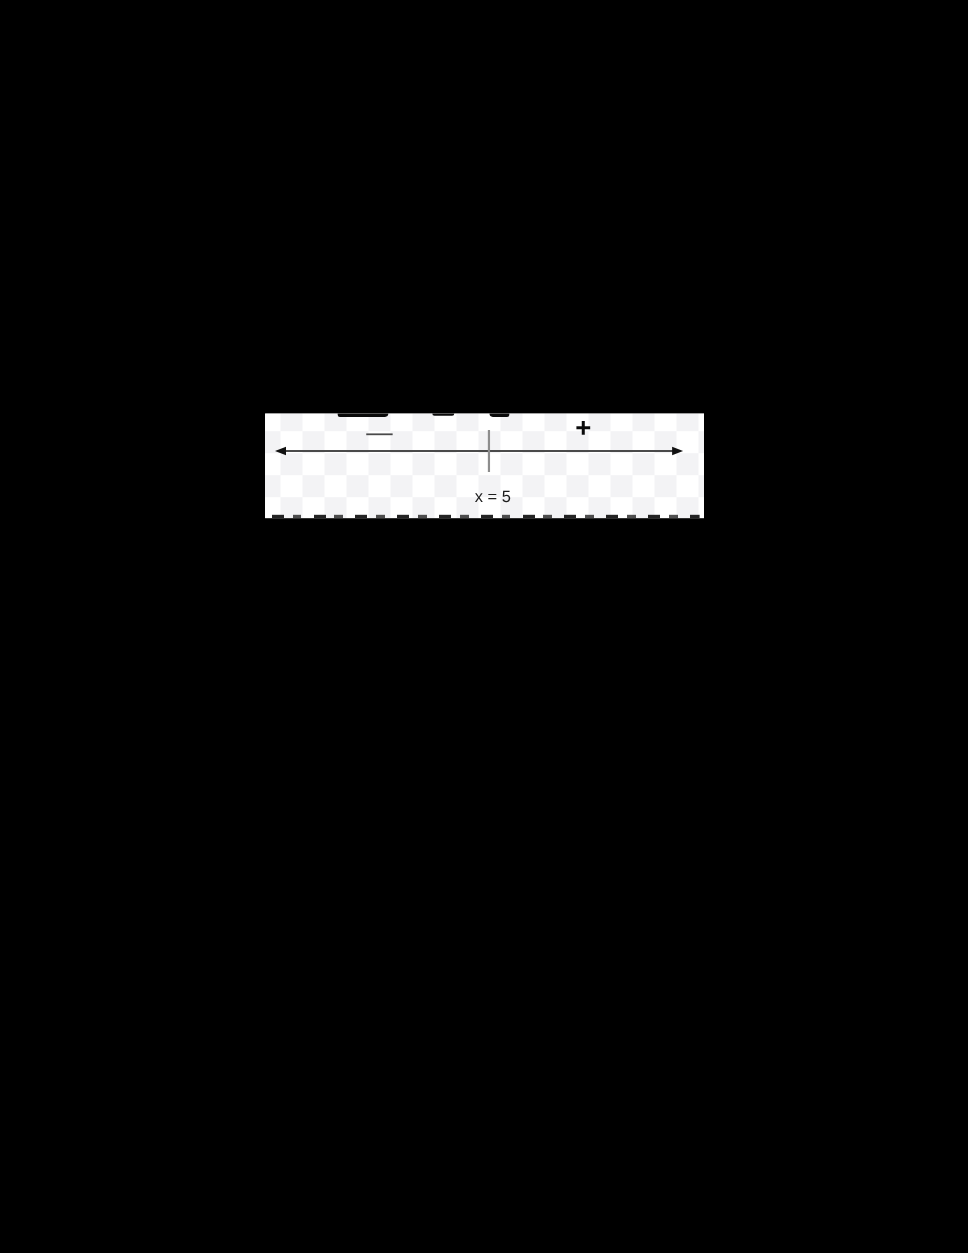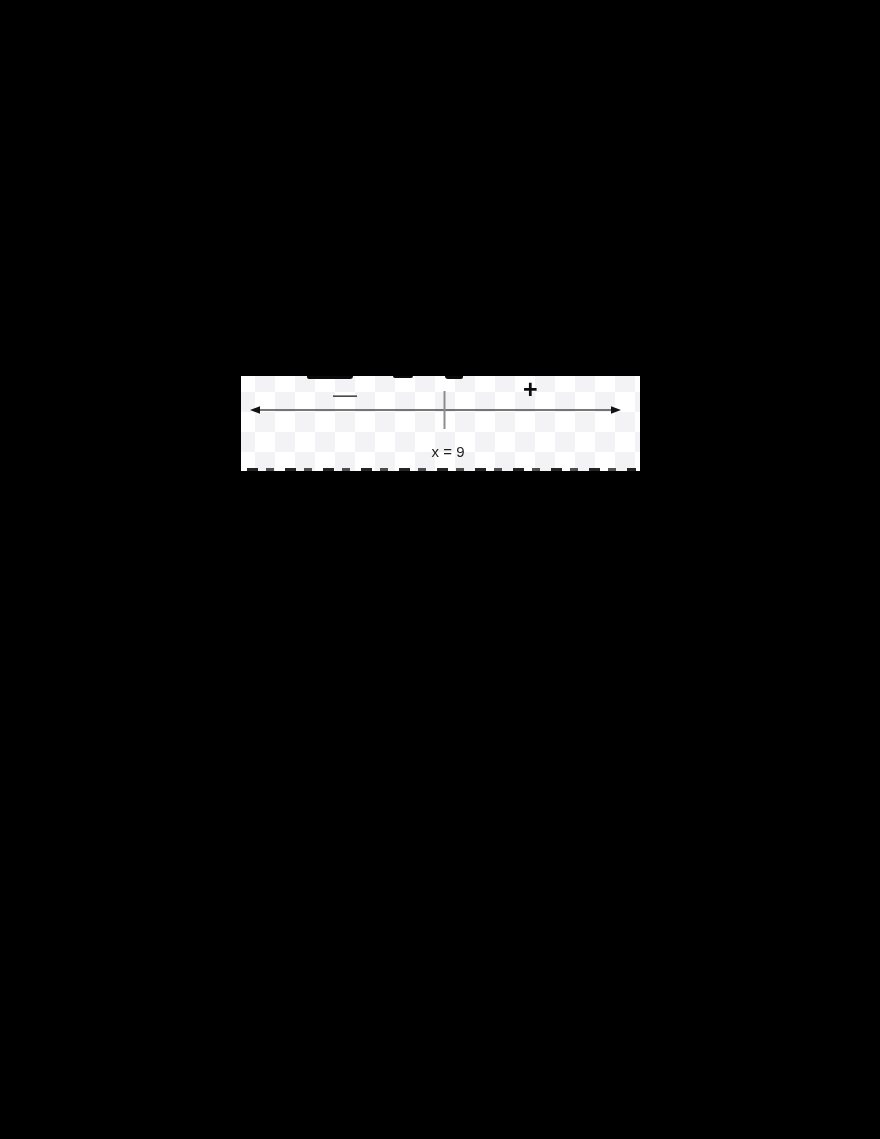--- a/index.html
+++ b/index.html
@@ -98,17 +98,17 @@
     <line x1="16" y1="34" x2="373" y2="34" stroke="#4a4a4a" stroke-width="1.6"></line>
     <polygon points="9,34 19,30.2 19,37.8" fill="#111111"></polygon>
     <polygon points="380,34 370,30.2 370,37.8" fill="#111111"></polygon>
     <line x1="203.5" y1="15" x2="203.5" y2="53" stroke="#8d8d8d" stroke-width="2"></line>
   </svg>
 
   <span class="neg-label">—</span>
 
   <span class="pos-label">+</span>
 
-  <span class="x-label">x = 9</span>
+  <span class="x-label">x = 5</span>
 
   <div class="bottom-artifact"></div>
 
 </div>
 
 </body></html>

